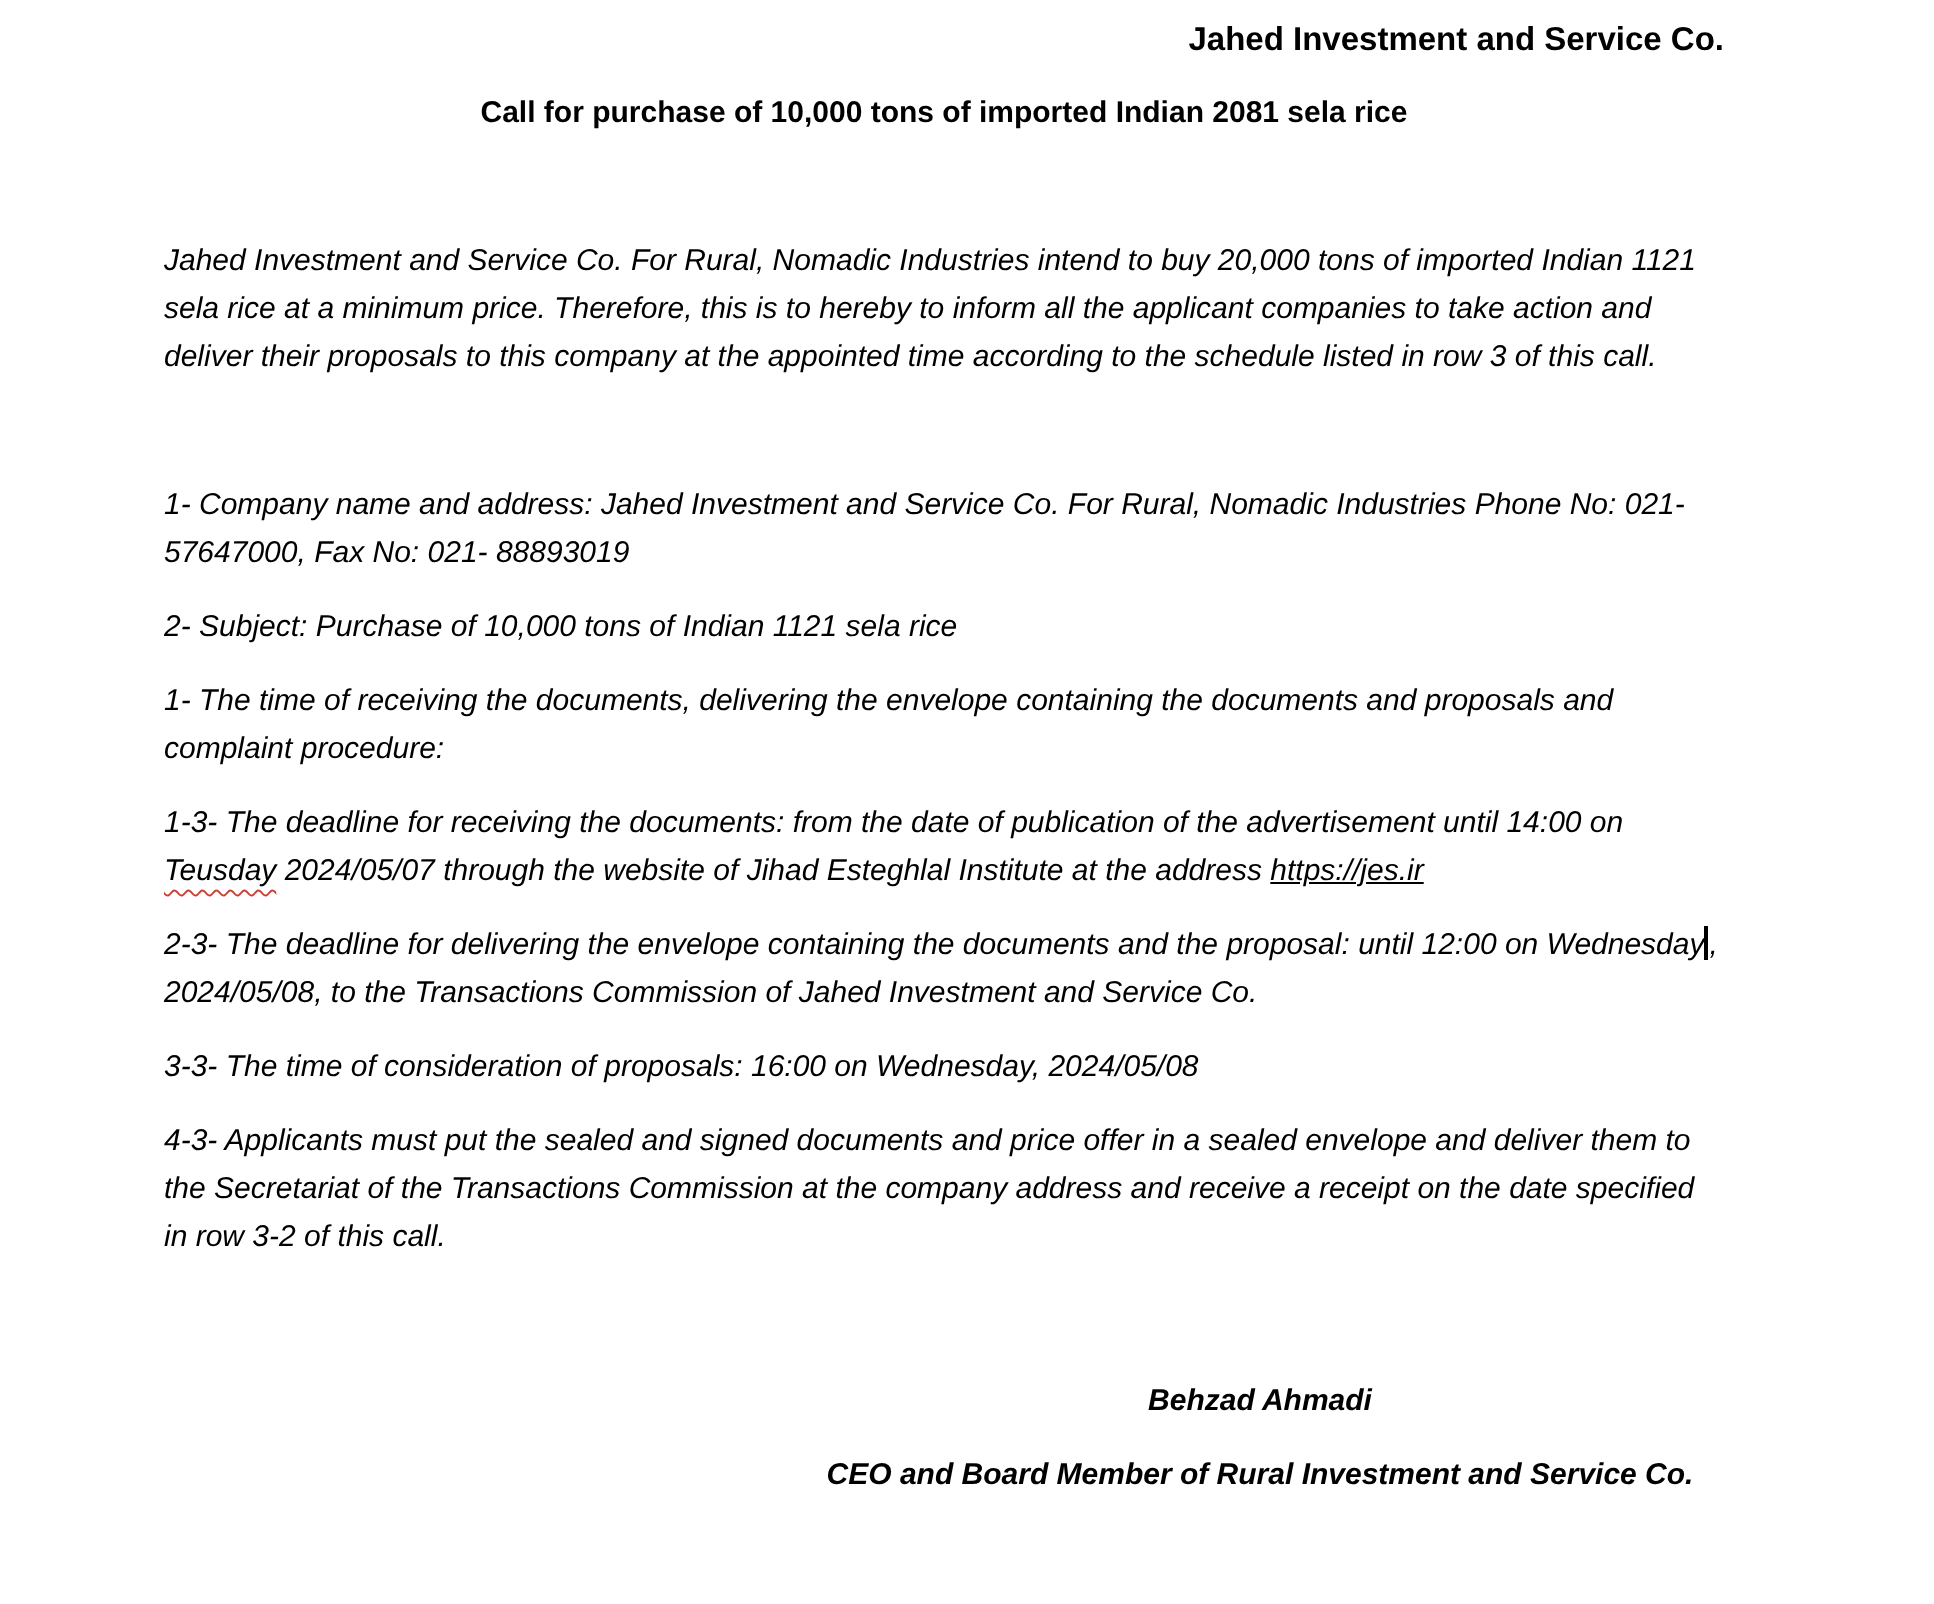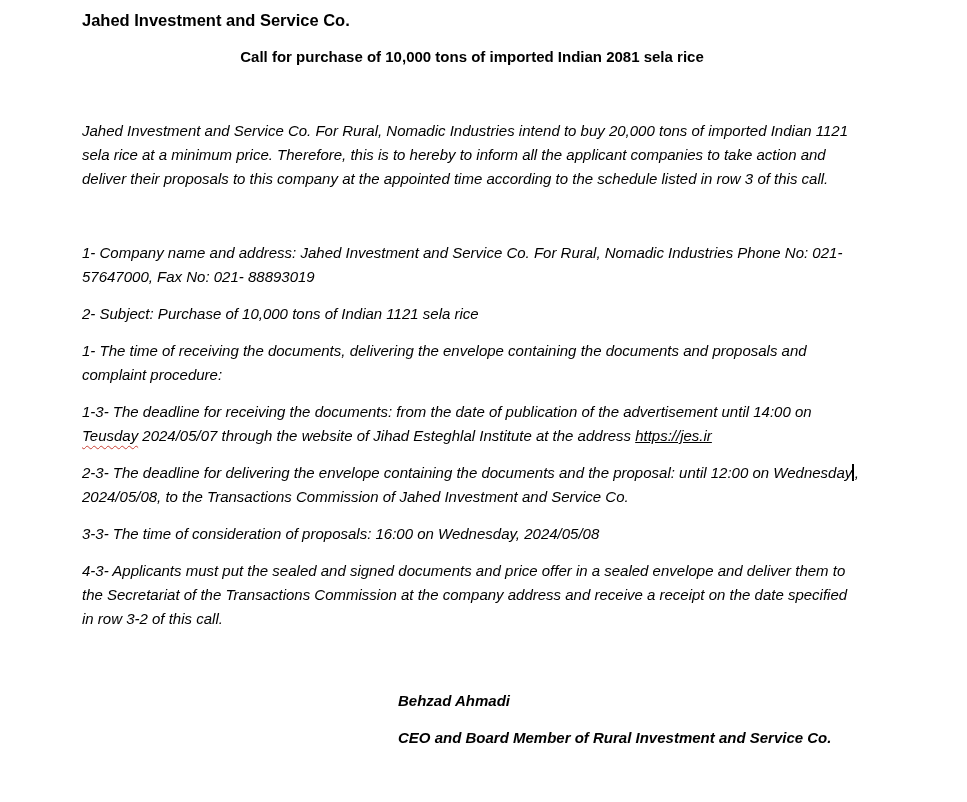--- a/index.html
+++ b/index.html
@@ -25,21 +25,21 @@
     padding: 8px 105px 0 82px; 
   }
   p {
     margin: 0 0 13px 0;
     line-height: 24px;
     font-style: italic;
   }
   .title {
     font-size: 16.5px;
     font-weight: bold;
-    text-align: left;
+    text-align: right;
     line-height: 24px;
     margin: 0 0 13px 0;
   }
   .subtitle {
     font-size: 15px;
     font-weight: bold;
     text-align: center;
     line-height: 24px;
     margin: 0 0 13px 0;
   }
@@ -62,21 +62,21 @@
     display: inline-block;
     width: 1.5px;
     height: 17px;
     background: var(--text-color);
     vertical-align: -3px;
     margin-right: 1px;
   }
   .signature {
     margin-top: 8px;
     padding-left: 316px; 
-    text-align: left;
+    text-align: center;
     font-weight: bold;
   }
 </style>
 </head>
 <body>
 
 <div class="page">
 
   <div class="title">Jahed Investment and Service Co.</div>
 

